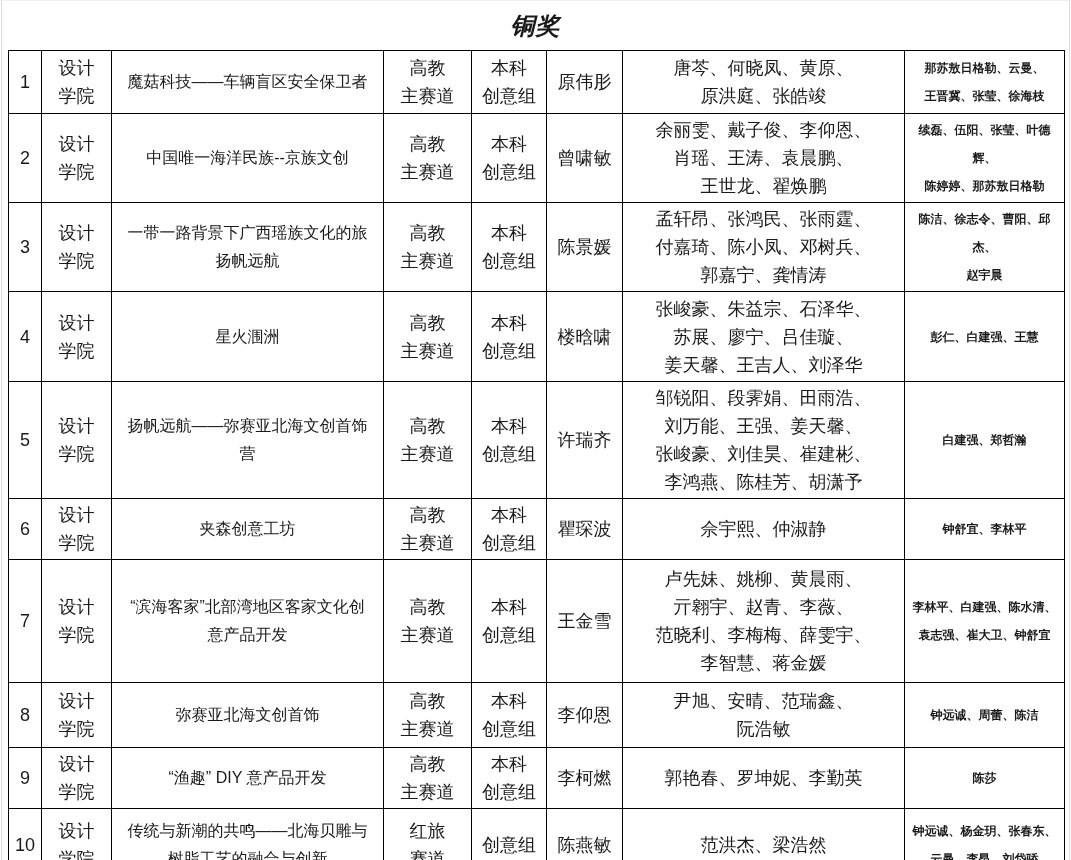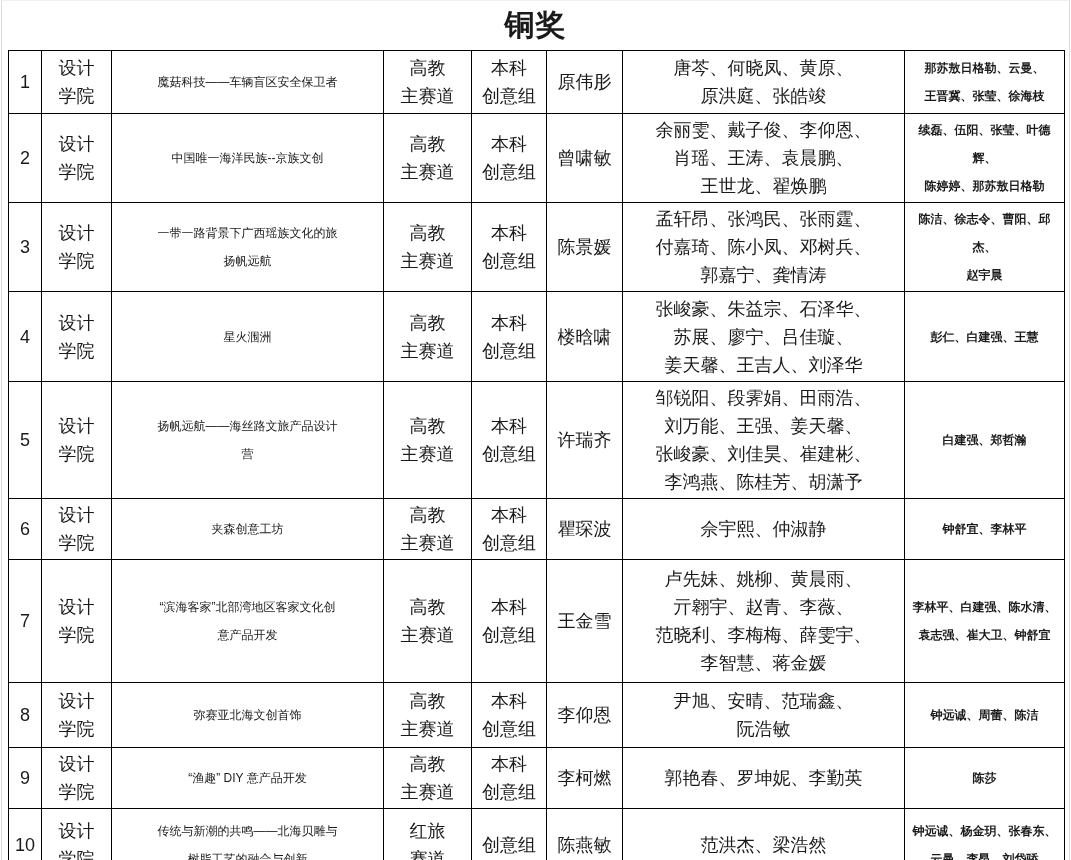--- a/index.html
+++ b/index.html
@@ -15,23 +15,24 @@
     border-left:1px solid #dcdcdc;
     border-right:1px solid #dcdcdc;
     border-top:1px solid #f0f0f0;
     min-height:860px;
   }
   .title{
     height:49px;
     display:flex;
     align-items:center;
     justify-content:center;
-    font-size:30px;
+    font-size:24px;
     font-weight:bold;
     letter-spacing:1px;
+    font-style:italic;
   }
   table.awards{
     border-collapse:collapse;
     table-layout:fixed;
     width:1056px;
     margin-left:6px;
   }
   td{
     border:1px solid #000;
     text-align:center;
@@ -43,21 +44,21 @@
     overflow:hidden;
   }
   col.c-index   {width:33px;}
   col.c-college {width:70px;}
   col.c-project {width:272px;}
   col.c-track   {width:88px;}
   col.c-group   {width:75px;}
   col.c-leader  {width:76px;}
   col.c-members {width:282px;}
   col.c-advisors{width:160px;}
-  td.c-project  {font-size:12px;}
+  td.c-project  {font-size:16px;}
   td.c-advisors {font-size:12px;line-height:28px;font-weight:bold;}
   tbody tr:nth-child(1) {height:63px;}
   tbody tr:nth-child(2) {height:87px;}
   tbody tr:nth-child(3) {height:88px;}
   tbody tr:nth-child(4) {height:90px;}
   tbody tr:nth-child(5) {height:112px;}
   tbody tr:nth-child(6) {height:55px;}
   tbody tr:nth-child(7) {height:123px;}
   tbody tr:nth-child(8) {height:65px;}
   tbody tr:nth-child(9) {height:52px;}
@@ -140,21 +141,21 @@
           <td class="c-leader">楼晗啸</td>
           <td class="c-members">张峻豪、朱益宗、石泽华、
 苏展、廖宁、吕佳璇、
 姜天馨、王吉人、刘泽华</td>
           <td class="c-advisors">彭仁、白建强、王慧</td>
         </tr>
         <tr>
           <td class="c-index">5</td>
           <td class="c-college">设计
 学院</td>
-          <td class="c-project">扬帆远航——海丝路文旅产品设计
+          <td class="c-project">扬帆远航——弥赛亚北海文创首饰
 营</td>
           <td class="c-track">高教
 主赛道</td>
           <td class="c-group">本科
 创意组</td>
           <td class="c-leader">许瑞齐</td>
           <td class="c-members">邹锐阳、段霁娟、田雨浩、
 刘万能、王强、姜天馨、
 张峻豪、刘佳昊、崔建彬、
 李鸿燕、陈桂芳、胡潇予</td>

